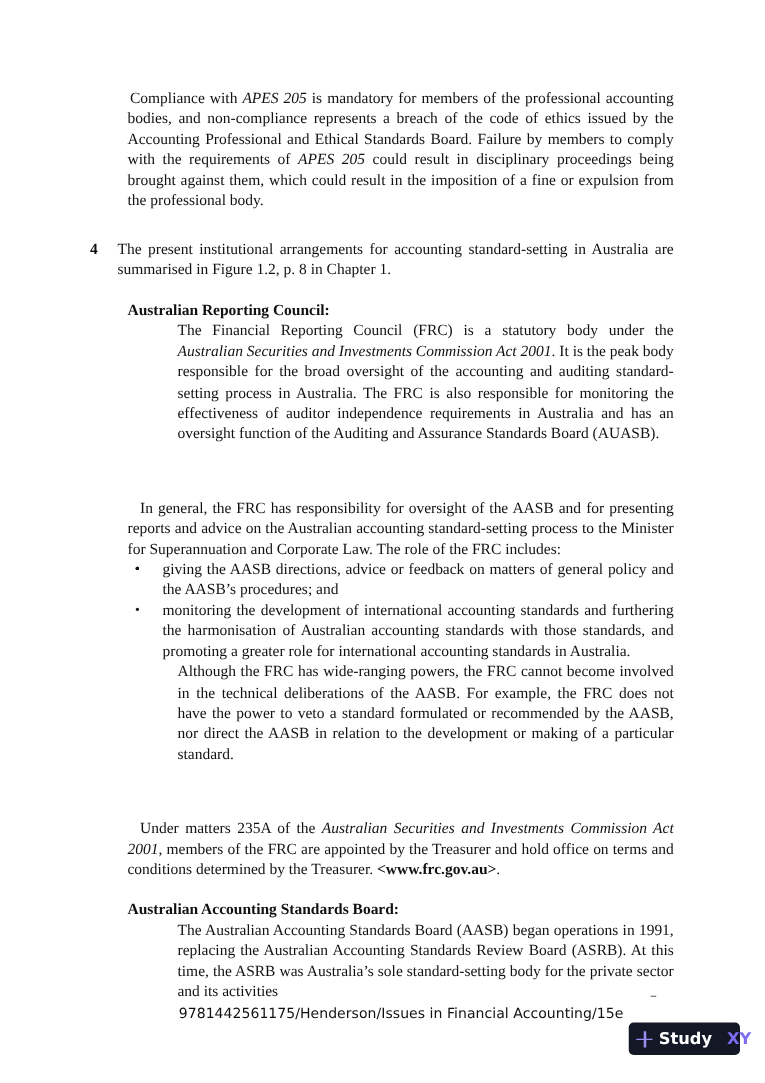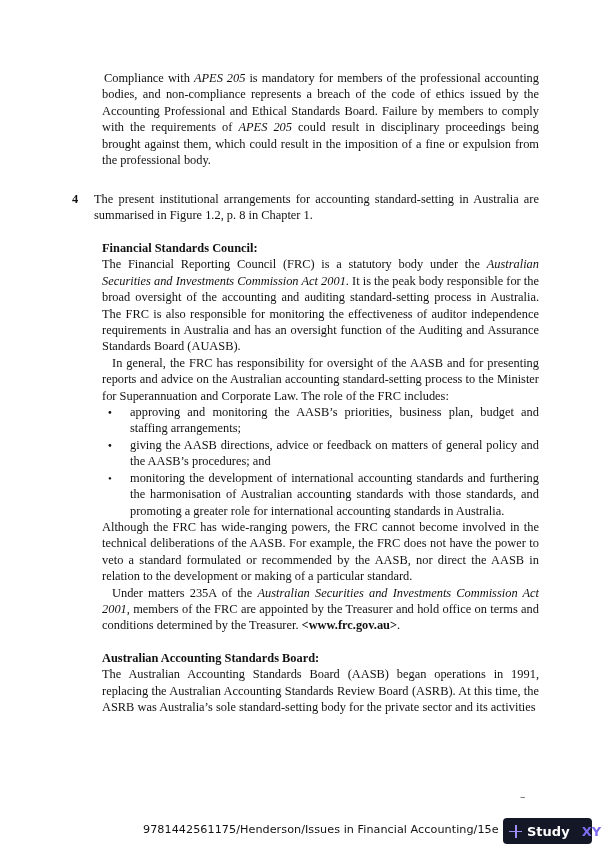--- a/index.html
+++ b/index.html
@@ -55,22 +55,23 @@
       top: 240px;
       width: 437px;
     }
     .heading {
       font-weight: bold;
       display: block;
     }
     .indent-p {
       text-indent: 10px;
       display: block;
+      margin-top: 43px;
     }
-    .plain-p { display: block; }
+    .plain-p { display: block; margin-left: 40px; }
     ul.roles {
       margin: 0;
       padding: 0;
       list-style: none;
     }
     ul.roles li {
       position: relative;
       padding-left: 28px;
       text-align: justify;
     }
@@ -78,21 +79,21 @@
       position: absolute;
       left: 6px;
       top: 0;
       font-size: 11px;
     }
     .gap { display: block; height: 16px; }
     .bold-link { font-weight: bold; font-family: Liberation Serif, serif; }
     .footer {
       position: absolute;
       left: 143px;
-      top: 823px;
+      top: 804px;
       font-family: "DejaVu Sans", sans-serif;
       font-size: 11.2px;
       color: #111;
       letter-spacing: 0.05px;
     }
     .page-dash {
       position: absolute;
       left: 520px;
       top: 790px;
       font-family: "DejaVu Sans", sans-serif;
@@ -137,26 +138,26 @@
 <div class="page">
 
   <div class="block p-intro"><span>Compliance with </span><i>APES 205</i><span> is mandatory for members of the professional accounting bodies, and non-compliance represents a breach of the code of ethics issued by the Accounting Professional and Ethical Standards Board. Failure by members to comply with the requirements of </span><i>APES 205</i><span> could result in disciplinary proceedings being brought against them, which could result in the imposition of a fine or expulsion from the professional body.</span></div>
 
   <div class="block item4">
     <span class="num">4</span>
     <span class="txt">The present institutional arrangements for accounting standard-setting in Australia are summarised in Figure 1.2, p. 8 in Chapter 1.</span>
   </div>
 
   <div class="block frc">
-    <span class="heading">Financial Standards Council:</span>
+    <span class="heading">Australian Reporting Council:</span>
     <span class="plain-p"><span>The Financial Reporting Council (FRC) is a statutory body under the </span><i>Australian Securities and Investments Commission Act 2001</i><span>. It is the peak body responsible for the broad oversight of the accounting and auditing standard-setting process in Australia. The FRC is also responsible for monitoring the effectiveness of auditor independence requirements in Australia and has an oversight function of the Auditing and Assurance Standards Board (AUASB).</span></span>
     <span class="indent-p">In general, the FRC has responsibility for oversight of the AASB and for presenting reports and advice on the Australian accounting standard-setting process to the Minister for Superannuation and Corporate Law.  The role of the FRC includes:</span>
     <ul class="roles">
       <li><span class="bullet">•</span></li>
-      <li><span class="bullet">•</span><span>approving and monitoring the AASB’s priorities, business plan, budget and staffing arrangements;</span></li>
+      <li><span class="bullet">•</span></li>
       <li><span class="bullet">•</span></li>
       <li><span class="bullet">•</span><span>giving the AASB directions, advice or feedback on matters of general policy and the AASB’s procedures; and</span></li>
       <li><span class="bullet">•</span><span>monitoring the development of international accounting standards and furthering the harmonisation of Australian accounting standards with those standards, and promoting a greater role for international accounting standards in Australia.</span></li>
     </ul>
     <span class="plain-p">Although the FRC has wide-ranging powers, the FRC cannot become involved in the technical deliberations of the AASB. For example, the FRC does not have the power to veto a standard formulated or recommended by the AASB, nor direct the AASB in relation to the development or making of a particular standard.</span>
     <span class="indent-p"><span>Under matters 235A of the </span><i>Australian Securities and Investments Commission Act 2001</i><span>, members of the FRC are appointed by the Treasurer and hold office on terms and conditions determined by the Treasurer. </span><span class="bold-link">&lt;www.frc.gov.au&gt;</span><span>.</span></span>
     <span class="gap"></span>
     <span class="heading">Australian Accounting Standards Board:</span>
     <span class="plain-p">The Australian Accounting Standards Board (AASB) began operations in 1991, replacing the Australian Accounting Standards Review Board (ASRB). At this time, the ASRB was Australia’s sole standard-setting body for the private sector and its activities</span>
   </div>

